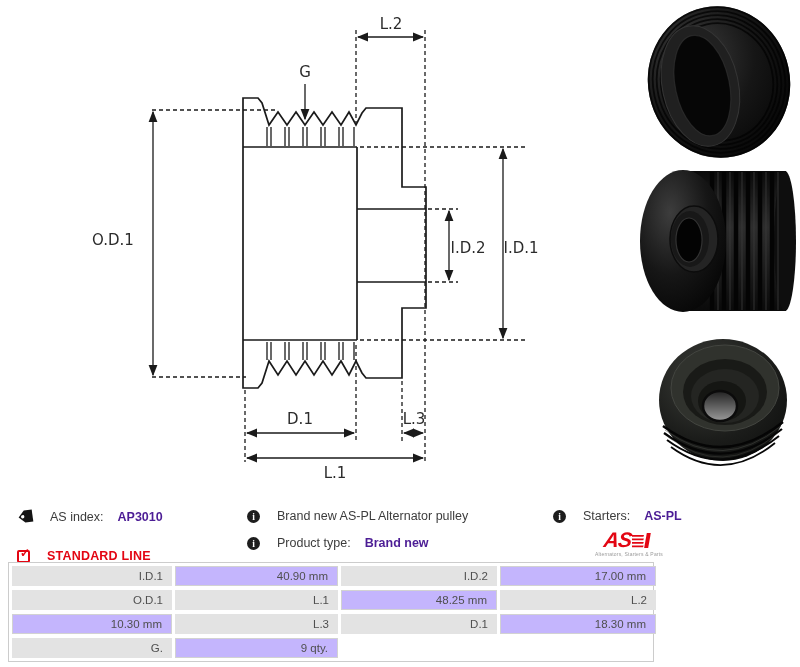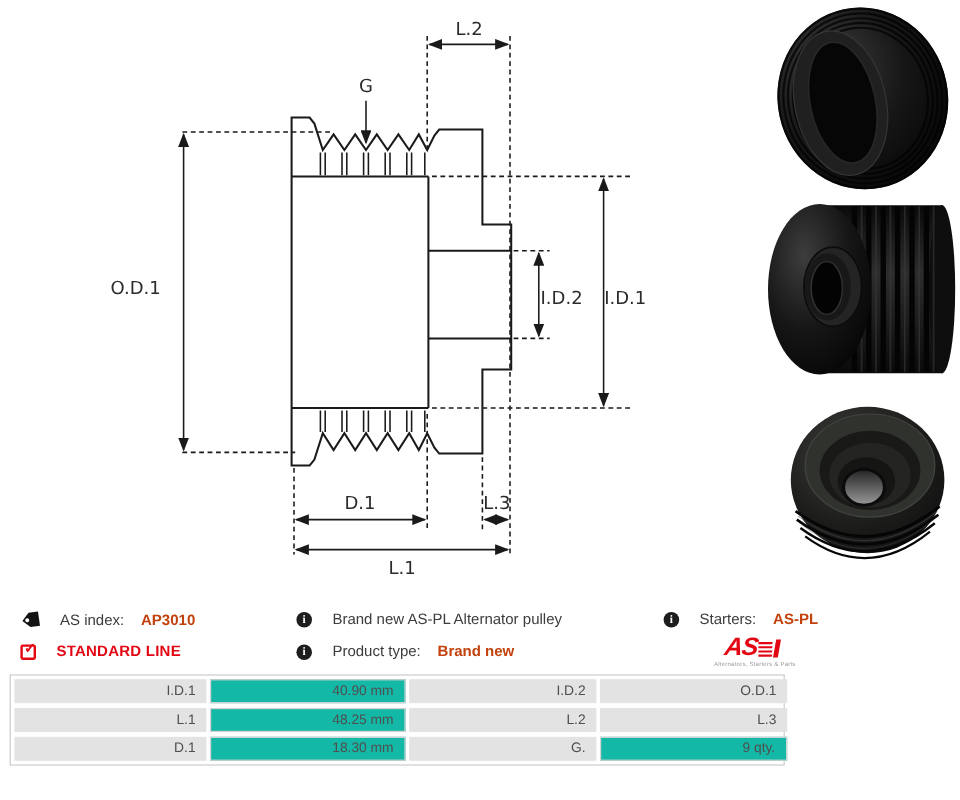--- a/index.html
+++ b/index.html
@@ -2,44 +2,44 @@
 <html><head>
 <meta charset="utf-8">
 <style>
   html,body{margin:0;padding:0;background:#fff;}
   #canvas{position:relative;width:800px;height:667px;background:#fff;overflow:hidden;
           font-family:"Liberation Sans",sans-serif;color:#3c3c3c;}
   svg text{font-family:"DejaVu Sans",sans-serif;}
 
   
   .info-row{position:absolute;display:flex;align-items:flex-end;font-size:12.5px;white-space:nowrap;gap:10px;}
-  .info-row b{color:#c2410c;margin-left:4px;}
+  .info-row b{color:#4c1d95;margin-left:4px;}
   .info-ic{display:inline-flex;width:13px;height:13px;border-radius:50%;background:#1d1d1d;
            color:#fff;font-size:9.5px;font-weight:bold;align-items:center;justify-content:center;
            margin-right:7px;flex:0 0 auto;font-family:"Liberation Serif",serif;}
-  .std-line{color:#e30613;font-weight:bold;letter-spacing:.2px;}
+  .std-line{color:#e30613;font-weight:bold;letter-spacing:.2px;margin-top:13px;}
   .chk{width:9px;height:9px;border:2px solid #e30613;border-radius:2px;margin-right:7px;position:relative;flex:0 0 auto;}
   .chk span{position:absolute;left:1px;top:-6px;color:#e30613;font-size:12px;font-weight:bold;}
   .tag-ic{margin-right:6px;flex:0 0 auto;}
 
   
   .logo{position:absolute;left:591px;top:528px;width:76px;text-align:center;}
   .logo .mark{display:flex;align-items:flex-end;justify-content:center;height:22px;}
   .logo .as{color:#e30613;font-weight:bold;font-style:italic;font-size:21px;line-height:20px;
             transform:skewX(-8deg);letter-spacing:-1px;}
   .logo .tagline{font-size:5px;color:#9a9a9a;margin-top:1px;letter-spacing:.2px;}
 
   
   .spec-table{position:absolute;left:8px;top:562px;width:646px;border:1px solid #ccc;background:#fff;
               padding:3px;box-sizing:border-box;display:grid;
               grid-template-columns:160px 163px 156px 156px;gap:4px 3px;}
   .spec-cell{height:20px;line-height:20px;font-size:11.5px;color:#4f4f4f;text-align:right;
              padding-right:9px;overflow:hidden;}
   .spec-label{background:#e3e3e3;}
-  .spec-value{background:#14b8a6;border:1px solid #d2d2d2;height:18px;line-height:18px;}
+  .spec-value{background:#c4b5fd;border:1px solid #d2d2d2;height:18px;line-height:18px;}
 </style>
 </head>
 <body>
 
 <div id="canvas">
 
   <svg width="545" height="500" viewBox="0 0 545 500" style="position:absolute;left:0;top:0;">
     <defs>
       <marker id="ah" markerWidth="9" markerHeight="7" refX="8" refY="3.5" orient="auto-start-reverse">
         <path d="M0,0 L9,3.5 L0,7 Z" fill="#1a1a1a"></path>
@@ -214,26 +214,28 @@
         </g>
       </svg>
     </div>
     <div class="tagline">Alternators, Starters &amp; Parts</div>
   </div>
 
   <div class="spec-table">
     <div class="spec-cell spec-label">I.D.1</div>
     <div class="spec-cell spec-value">40.90 mm</div>
     <div class="spec-cell spec-label">I.D.2</div>
+    <div class="spec-cell spec-value">17.00 mm</div>
 
     <div class="spec-cell spec-label">O.D.1</div>
     <div class="spec-cell spec-label">L.1</div>
     <div class="spec-cell spec-value">48.25 mm</div>
 
     <div class="spec-cell spec-label">L.2</div>
+    <div class="spec-cell spec-value">10.30 mm</div>
     <div class="spec-cell spec-label">L.3</div>
 
     <div class="spec-cell spec-label">D.1</div>
     <div class="spec-cell spec-value">18.30 mm</div>
     <div class="spec-cell spec-label">G.</div>
     <div class="spec-cell spec-value">9 qty.</div>
   </div>
 
 </div>
 

